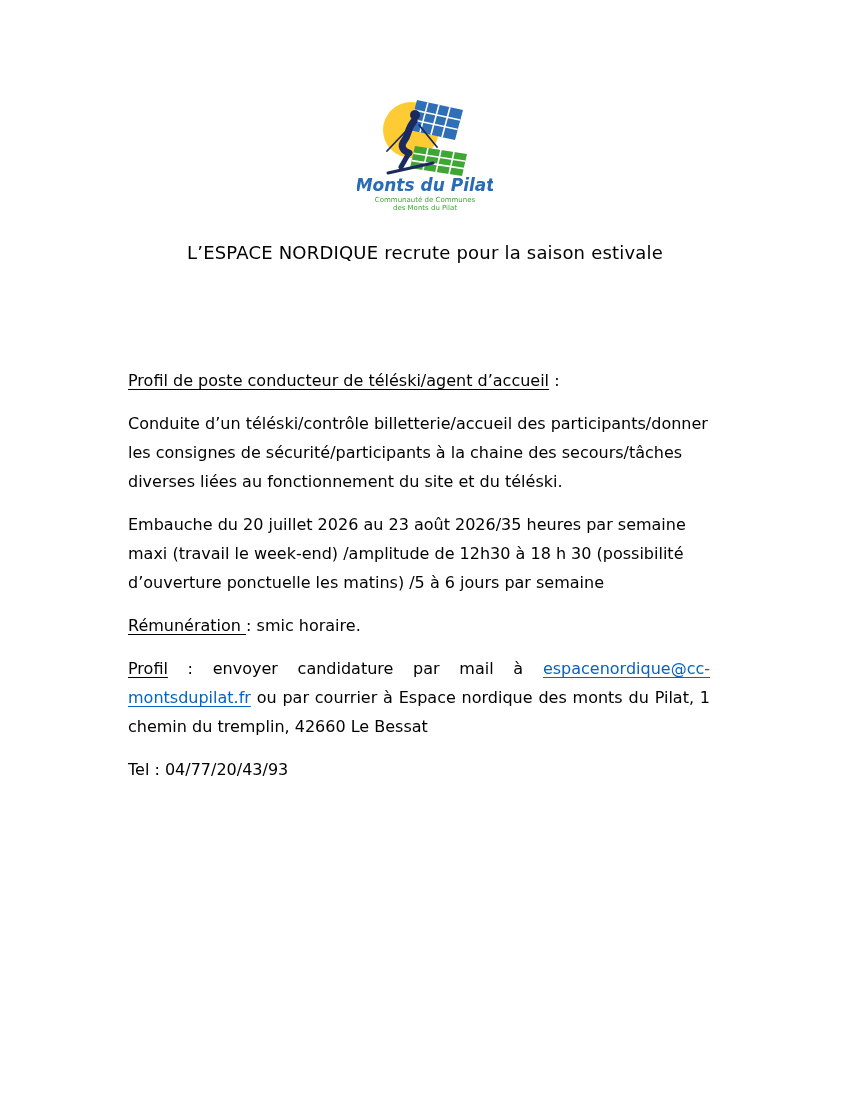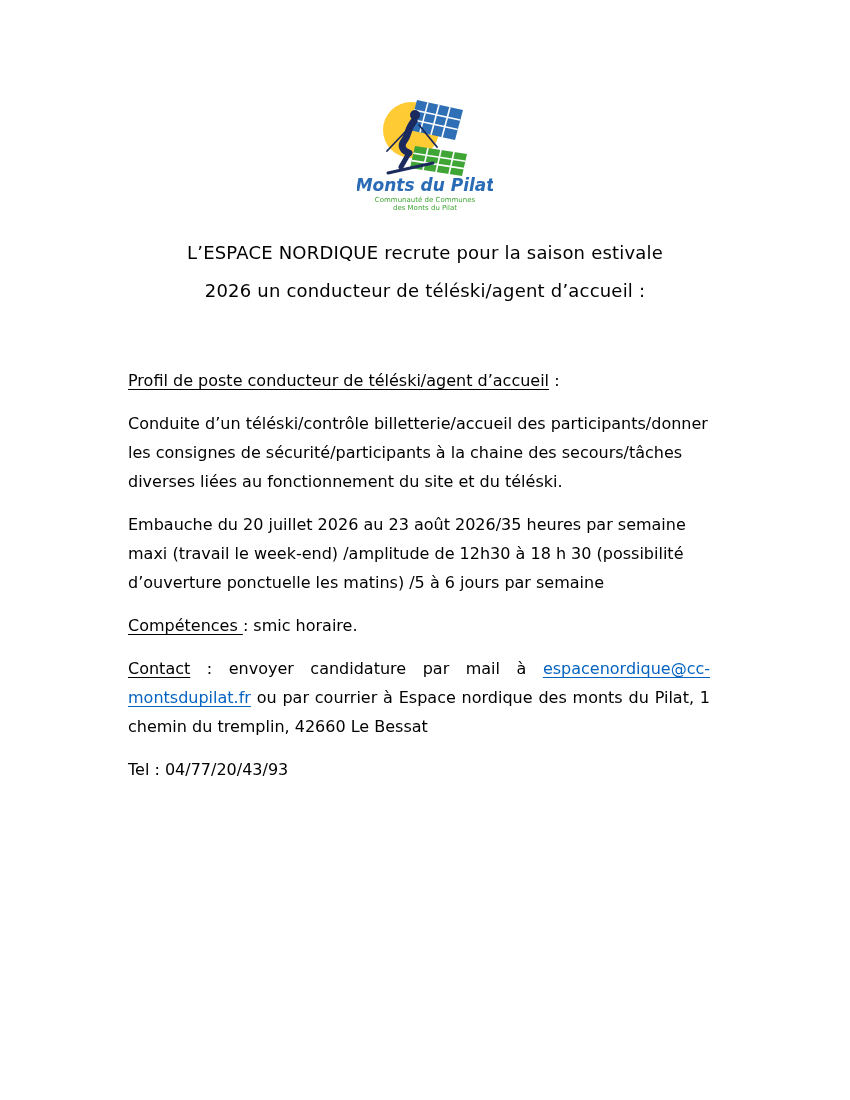--- a/index.html
+++ b/index.html
@@ -79,40 +79,39 @@
       </g>
 
       <text x="68" y="101" text-anchor="middle" font-size="17" font-style="italic" font-weight="bold" stroke="#ffffff" stroke-width="3" paint-order="stroke" fill="#2A6BB5">Monts du Pilat</text>
       <text x="68" y="112" text-anchor="middle" font-size="7" fill="#3FA535">Communauté de Communes</text>
       <text x="68" y="120" text-anchor="middle" font-size="7" fill="#3FA535">des Monts du Pilat</text>
     </svg>
   </div>
 
   <h1 class="doc-title">
     <span>L’ESPACE NORDIQUE recrute pour la saison estivale</span><br>
-    <span>2026 un conducteur de téléski/agent d’accueil :</span>
   </h1>
 
   <div class="content">
 
     <p>
       <span class="u">Profil de poste conducteur de téléski/agent d’accueil</span><span> :</span>
     </p>
 
     <p>Conduite d’un téléski/contrôle billetterie/accueil des participants/donner les consignes de sécurité/participants à la chaine des secours/tâches diverses liées au fonctionnement du site et du téléski.</p>
 
 
     <p>Embauche du 20 juillet 2026 au 23 août 2026/35 heures par semaine maxi (travail le week-end) /amplitude de 12h30 à 18 h 30 (possibilité d’ouverture ponctuelle les matins) /5 à 6 jours par semaine</p>
 
     <p>
-      <span class="u">Compétences </span><span>: smic horaire.</span>
+      <span class="u">Rémunération </span><span>: smic horaire.</span>
     </p>
 
 
     <p class="justify">
-      <span class="u">Contact</span><span> : envoyer candidature par mail à </span><a class="email" style="color: rgb(5, 99, 193);">espacenordique@cc-montsdupilat.fr</a><span> ou par courrier à Espace nordique des monts du Pilat, 1 chemin du tremplin, 42660 Le Bessat</span>
+      <span class="u">Profil</span><span> : envoyer candidature par mail à </span><a class="email" style="color: rgb(5, 99, 193);">espacenordique@cc-montsdupilat.fr</a><span> ou par courrier à Espace nordique des monts du Pilat, 1 chemin du tremplin, 42660 Le Bessat</span>
     </p>
 
     <p>Tel : 04/77/20/43/93</p>
 
   </div>
 
 </div>
 
 </body></html>

